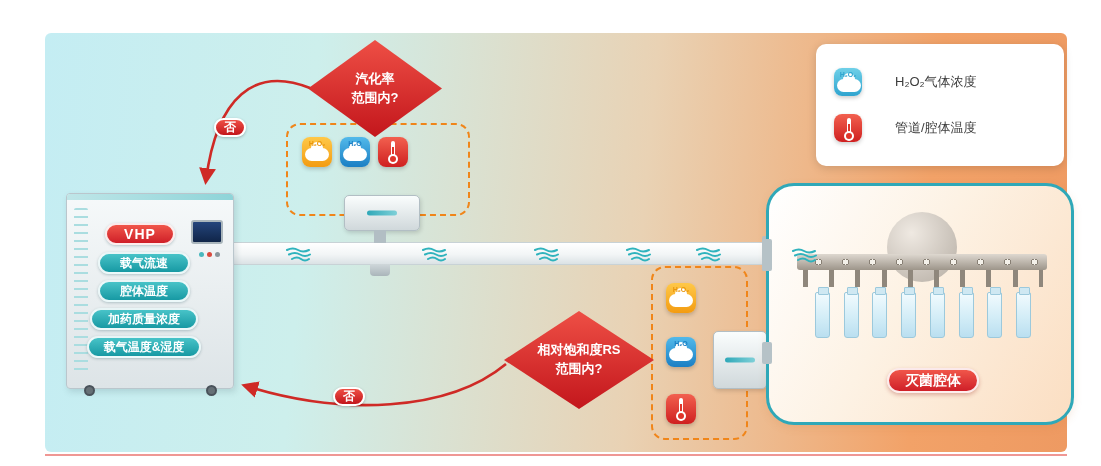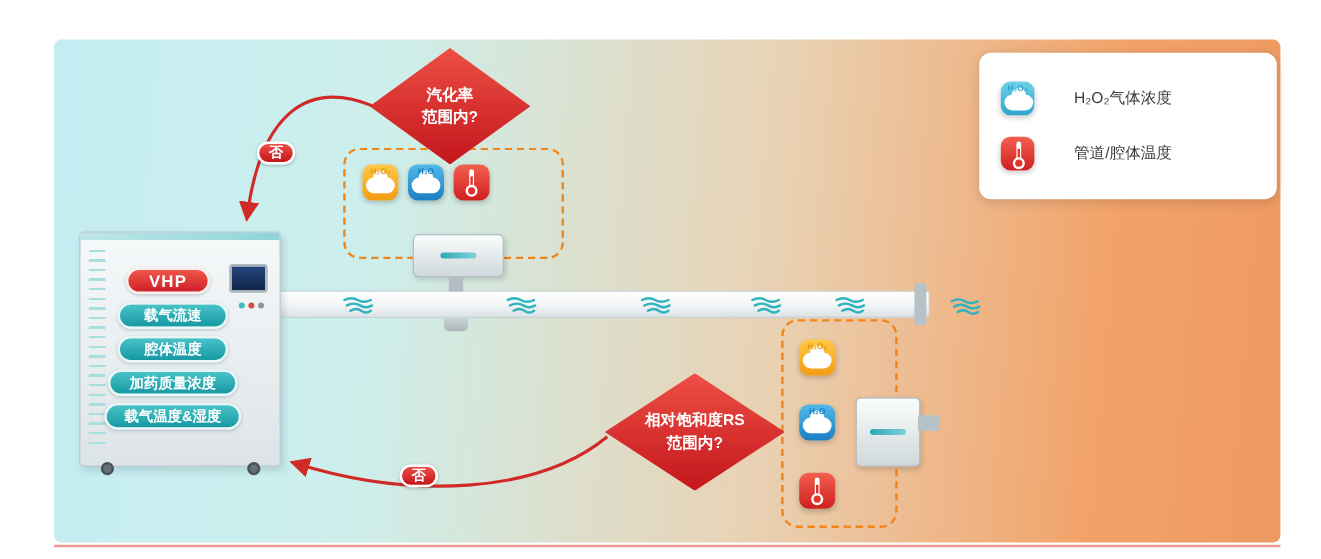--- a/index.html
+++ b/index.html
@@ -204,20 +204,38 @@
   </div>
   <div class="chip chip-temp c6">
     <span class="therm-stem"></span>
     <span class="therm-bulb"></span>
   </div>
   <div class="abs sensor sensor-bottom">
     <span class="sensor-logo"></span>
   </div>
   <div class="abs sensor-bottom-arm"></div>
 
+  <div class="abs chamber">
+    <div class="dome"></div>
+    <div class="manifold"></div>
+    <div class="nozzles"></div>
+    <div class="bottles">
+      <div class="bottle"></div>
+      <div class="bottle"></div>
+      <div class="bottle"></div>
+      <div class="bottle"></div>
+      <div class="bottle"></div>
+      <div class="bottle"></div>
+      <div class="bottle"></div>
+      <div class="bottle"></div>
+    </div>
+    <div class="port port-top"></div>
+    <div class="port port-bottom"></div>
+    <div class="chamber-label">灭菌腔体</div>
+  </div>
 
   <svg class="flow f1" viewBox="0 0 26 16">
       <g fill="none" stroke="#2fb3bd" stroke-width="2" stroke-linecap="round">
         <path d="M2 4 Q8 1 13 4 T24 4"></path>
         <path d="M4 8.5 Q10 5.5 15 8.5 T25 8.5"></path>
         <path d="M7 13 Q12 10 16 13 T24 13"></path>
       </g>
     </svg>
   <svg class="flow f2" viewBox="0 0 26 16">
       <g fill="none" stroke="#2fb3bd" stroke-width="2" stroke-linecap="round">

